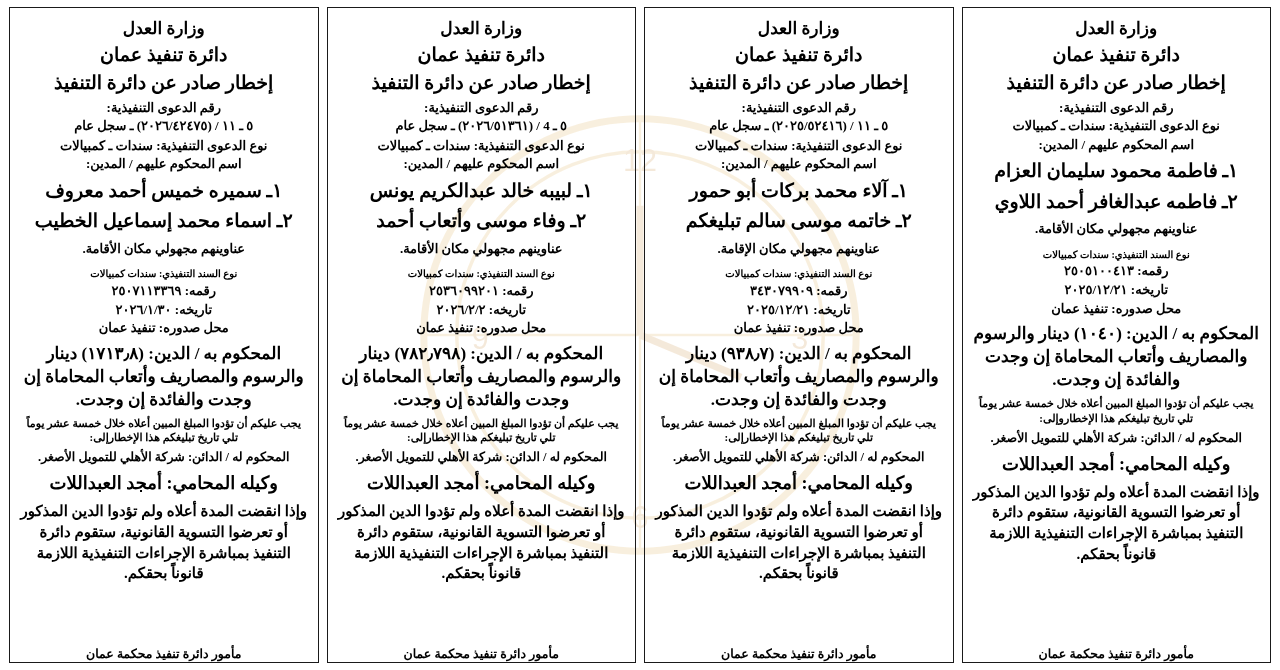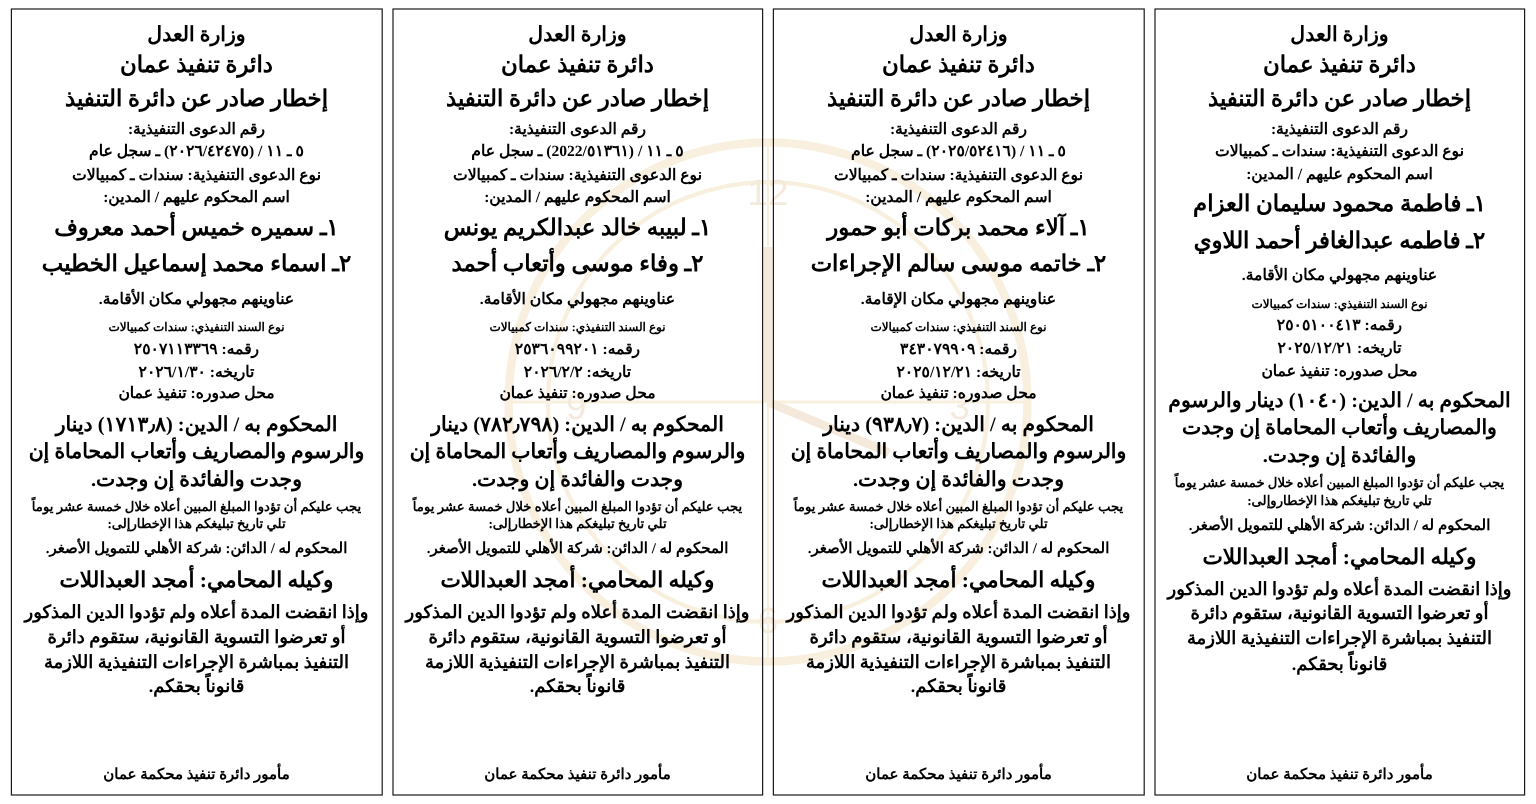--- a/index.html
+++ b/index.html
@@ -41,21 +41,21 @@
     padding: 7px 9px;
     box-sizing: border-box;
     width: 1280px;
     height: 670px;
   }
 
   .notice {
     flex: 1 1 0;
     border: 1px solid #1a1a1a;
     box-sizing: border-box;
-    padding: 8px 9px 9px 9px;
+    padding: 8px 9px 0 9px;
     text-align: center;
     direction: rtl;
     background: transparent;
     display: flex;
     flex-direction: column;
     line-height: 1.28;
     overflow: hidden;
   }
 
   .ministry {
@@ -194,40 +194,40 @@
 
   <div class="notice">
     <div class="ministry">وزارة العدل</div>
     <div class="department">دائرة تنفيذ عمان</div>
     <div class="title">إخطار صادر عن دائرة التنفيذ</div>
     <div class="case-label">رقم الدعوى التنفيذية:</div>
     <div class="case-number">٥ ـ ١١ / (٢٠٢٥/٥٢٤١٦) ـ سجل عام</div>
     <div class="case-type">نوع الدعوى التنفيذية: سندات ـ كمبيالات</div>
     <div class="debtors-label">اسم المحكوم عليهم / المدين:</div>
     <div class="debtor">١ـ آلاء محمد بركات أبو حمور</div>
-    <div class="debtor">٢ـ خاتمه موسى سالم الإجراءات</div>
+    <div class="debtor">٢ـ خاتمه موسى سالم تبليغكم</div>
     <div class="addresses">عناوينهم مجهولي مكان الإقامة.</div>
     <div class="bond-type">نوع السند التنفيذي: سندات كمبيالات</div>
     <div class="bond-number">رقمه: ٣٤٣٠٧٩٩٠٩</div>
     <div class="bond-date">تاريخه: ٢٠٢٥/١٢/٢١</div>
     <div class="issue-place">محل صدوره: تنفيذ عمان</div>
     <div class="amount">المحكوم به / الدين: (٩٣٨٫٧) دينار والرسوم والمصاريف وأتعاب المحاماة إن وجدت والفائدة إن وجدت.</div>
     <div class="warning">يجب عليكم أن تؤدوا المبلغ المبين أعلاه خلال خمسة عشر يوماً تلي تاريخ تبليغكم هذا الإخطارإلى:</div>
     <div class="creditor">المحكوم له / الدائن: شركة الأهلي للتمويل الأصغر.</div>
     <div class="lawyer">وكيله المحامي: أمجد العبداللات</div>
     <div class="footnote">وإذا انقضت المدة أعلاه ولم تؤدوا الدين المذكور أو تعرضوا التسوية القانونية، ستقوم دائرة التنفيذ بمباشرة الإجراءات التنفيذية اللازمة قانوناً بحقكم.</div>
     <div class="officer">مأمور دائرة تنفيذ محكمة عمان</div>
   </div>
 
   <div class="notice">
     <div class="ministry">وزارة العدل</div>
     <div class="department">دائرة تنفيذ عمان</div>
     <div class="title">إخطار صادر عن دائرة التنفيذ</div>
     <div class="case-label">رقم الدعوى التنفيذية:</div>
-    <div class="case-number">٥ ـ ١١ / (2022/٥١٣٦١) ـ سجل عام</div>
+    <div class="case-number">٥ ـ 4 / (٢٠٢٦/٥١٣٦١) ـ سجل عام</div>
     <div class="case-type">نوع الدعوى التنفيذية: سندات ـ كمبيالات</div>
     <div class="debtors-label">اسم المحكوم عليهم / المدين:</div>
     <div class="debtor">١ـ لبيبه خالد عبدالكريم يونس</div>
     <div class="debtor">٢ـ وفاء موسى وأتعاب أحمد</div>
     <div class="addresses">عناوينهم مجهولي مكان الأقامة.</div>
     <div class="bond-type">نوع السند التنفيذي: سندات كمبيالات</div>
     <div class="bond-number">رقمه: ٢٥٣٦٠٩٩٢٠١</div>
     <div class="bond-date">تاريخه: ٢٠٢٦/٢/٢</div>
     <div class="issue-place">محل صدوره: تنفيذ عمان</div>
     <div class="amount">المحكوم به / الدين: (٧٨٢٫٧٩٨) دينار والرسوم والمصاريف وأتعاب المحاماة إن وجدت والفائدة إن وجدت.</div>

